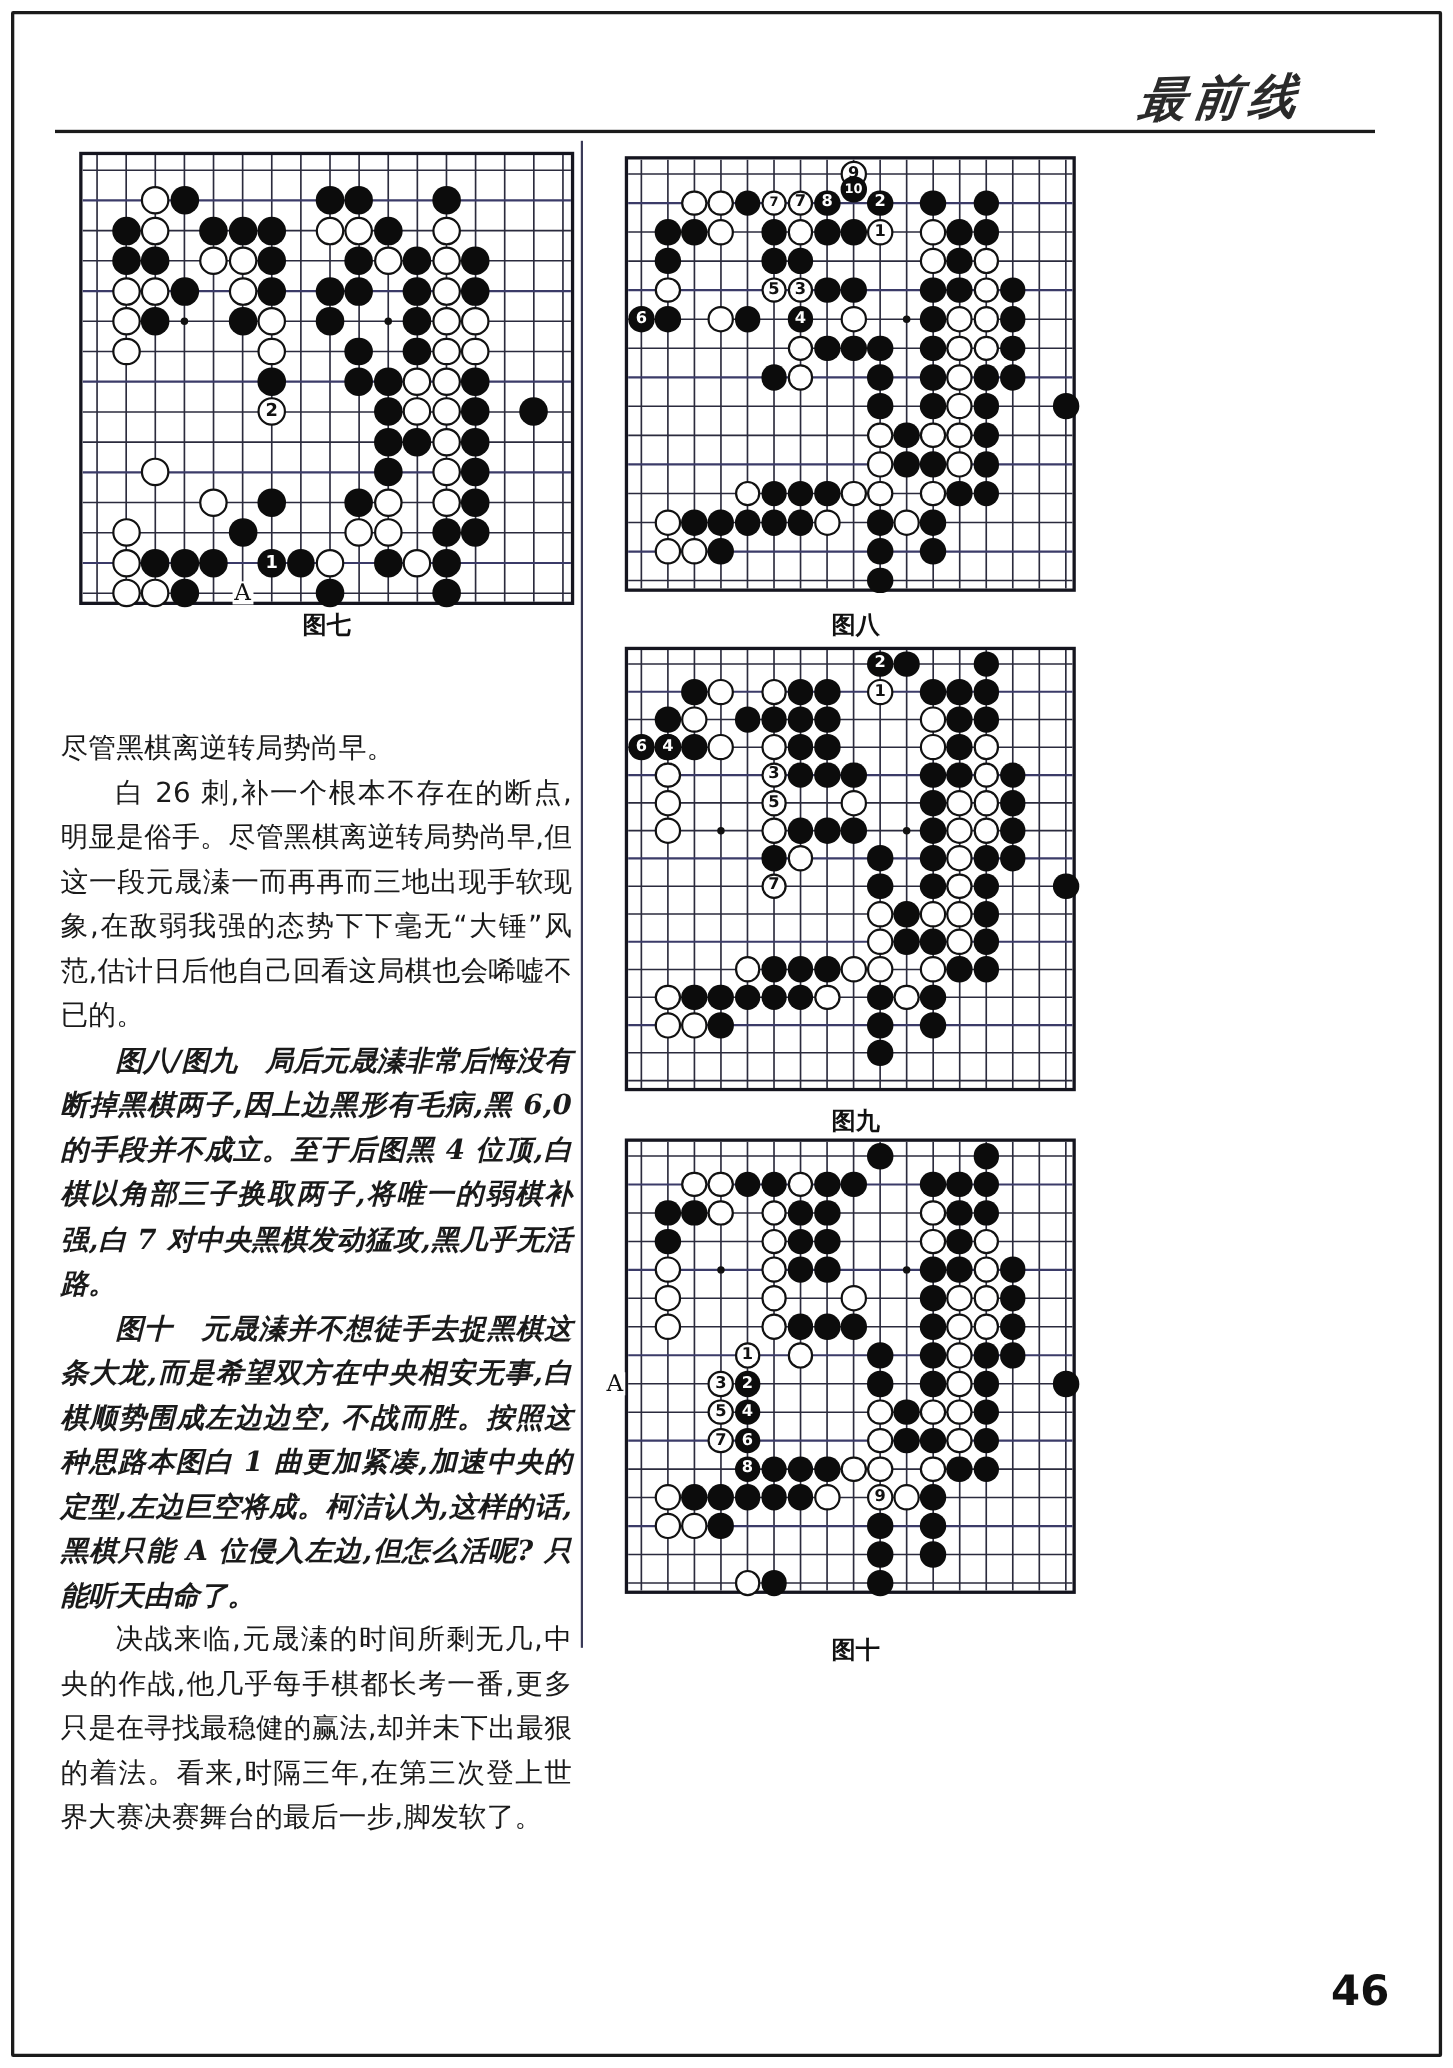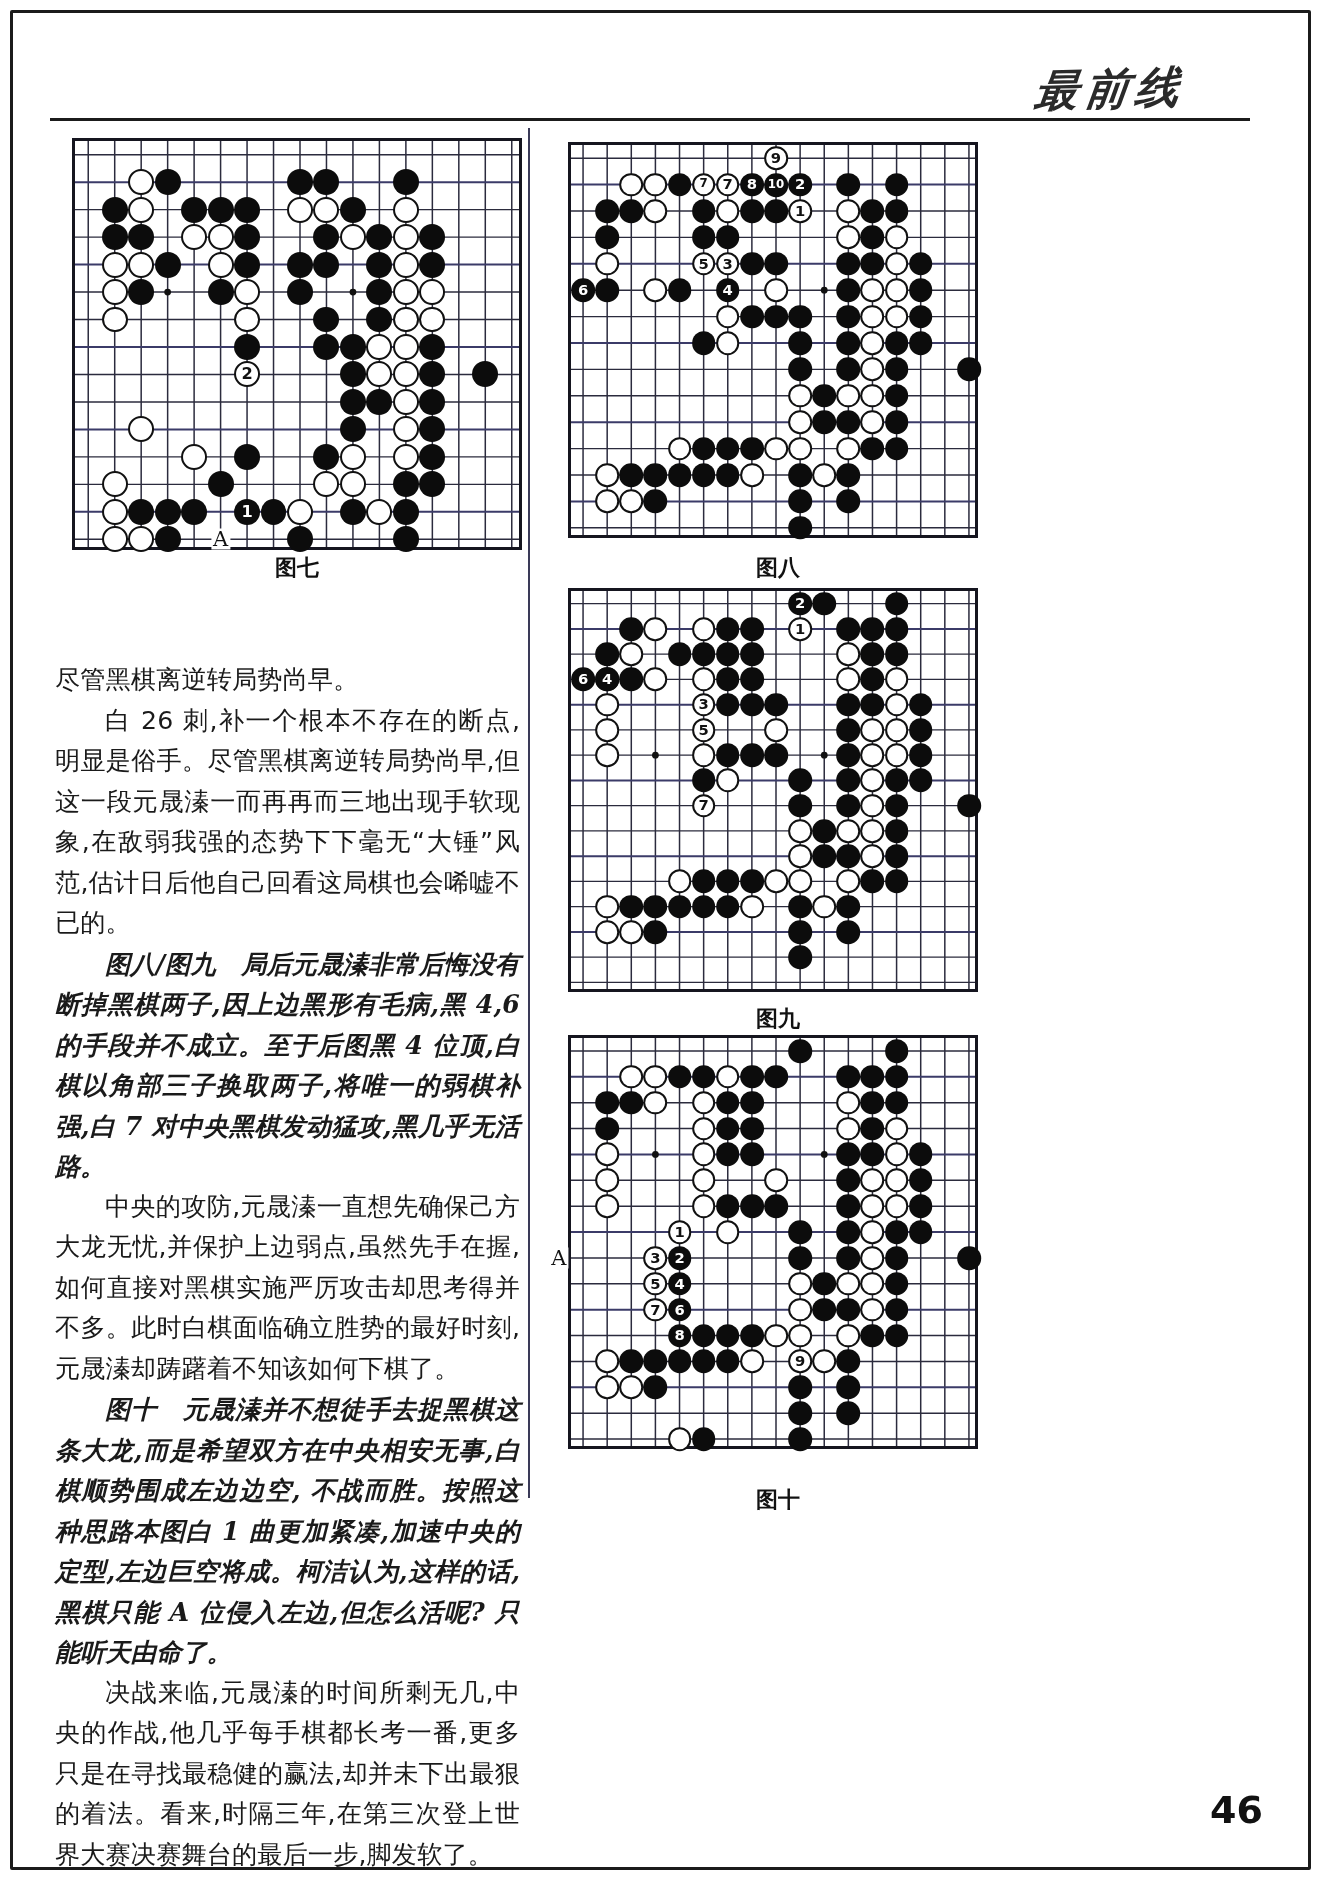--- a/index.html
+++ b/index.html
@@ -351,21 +351,21 @@
           <div class="stone b" style="left: 108.529px; top: 39.6px; width: 23.6353px; height: 23.6353px;"></div>
           <div class="stone w" style="left: 132.647px; top: 39.6px; width: 23.6353px; height: 23.6353px;">
             <span class="num" style="font-size: 11.8176px;">7</span>
           </div>
           <div class="stone w" style="left: 156.765px; top: 39.6px; width: 23.6353px; height: 23.6353px;">
             <span class="num" style="font-size: 14.7721px;">7</span>
           </div>
           <div class="stone b" style="left: 180.882px; top: 39.6px; width: 23.6353px; height: 23.6353px;">
             <span class="num" style="font-size: 14.7721px;">8</span>
           </div>
-          <div class="stone b" style="left: 205px; top: 40px; width: 23.6353px; height: 23.6353px;">
+          <div class="stone b" style="left: 205px; top: 27px; width: 23.6353px; height: 23.6353px;">
             <span class="num" style="font-size: 11.8176px;">10</span>
           </div>
           <div class="stone b" style="left: 229.118px; top: 39.6px; width: 23.6353px; height: 23.6353px;">
             <span class="num" style="font-size: 14.7721px;">2</span>
           </div>
           <div class="stone b" style="left: 277.353px; top: 39.6px; width: 23.6353px; height: 23.6353px;"></div>
           <div class="stone b" style="left: 325.588px; top: 39.6px; width: 23.6353px; height: 23.6353px;"></div>
           <div class="stone b" style="left: 36.1765px; top: 66px; width: 23.6353px; height: 23.6353px;"></div>
           <div class="stone b" style="left: 60.2941px; top: 66px; width: 23.6353px; height: 23.6353px;"></div>
           <div class="stone w" style="left: 84.4118px; top: 66px; width: 23.6353px; height: 23.6353px;"></div>
@@ -803,20 +803,19 @@
         <div class="mark-layer">
           <div class="letter-mark" style="left: -12.0588px; top: 219.938px;">A</div>
         </div>
       </div>
       <div class="fig-caption" style="left: 718px; top: 1485px;">图十</div>
     </div>
 
   <div id="text-col">
       <div class="para">尽管黑棋离逆转局势尚早。</div>
       <div class="para indent">白 26 刺,补一个根本不存在的断点,明显是俗手。尽管黑棋离逆转局势尚早,但这一段元晟溱一而再再而三地出现手软现象,在敌弱我强的态势下下毫无“大锤”风范,估计日后他自己回看这局棋也会唏嘘不已的。</div>
-      <div class="para indent kai">图八/图九　局后元晟溱非常后悔没有断掉黑棋两子,因上边黑形有毛病,黑 4,6 的手段并不成立。至于后图黑 4 位顶,白棋以角部三子换取两子,将唯一的弱棋补强,白 7 对中央黑棋发动猛攻,黑几乎无活路。</div>
-      <div class="para indent">中央的攻防,元晟溱一直想先确保己方大龙无忧,并保护上边弱点,虽然先手在握,如何直接对黑棋实施严厉攻击却思考得并不多。此时白棋面临确立胜势的最好时刻,元晟溱却踌躇着不知该如何下棋了。</div>
+      <div class="para indent kai">图八/图九　局后元晟溱非常后悔没有断掉黑棋两子,因上边黑形有毛病,黑 6,0 的手段并不成立。至于后图黑 4 位顶,白棋以角部三子换取两子,将唯一的弱棋补强,白 7 对中央黑棋发动猛攻,黑几乎无活路。</div>
       <div class="para indent kai">图十　元晟溱并不想徒手去捉黑棋这条大龙,而是希望双方在中央相安无事,白棋顺势围成左边边空, 不战而胜。按照这种思路本图白 1 曲更加紧凑,加速中央的定型,左边巨空将成。柯洁认为,这样的话,黑棋只能 A 位侵入左边,但怎么活呢? 只能听天由命了。</div>
       <div class="para indent">决战来临,元晟溱的时间所剩无几,中央的作战,他几乎每手棋都长考一番,更多只是在寻找最稳健的赢法,却并未下出最狠的着法。看来,时隔三年,在第三次登上世界大赛决赛舞台的最后一步,脚发软了。</div>
     </div>
 
   <div id="page-number">46</div>
 </div>
 
 </body></html>

